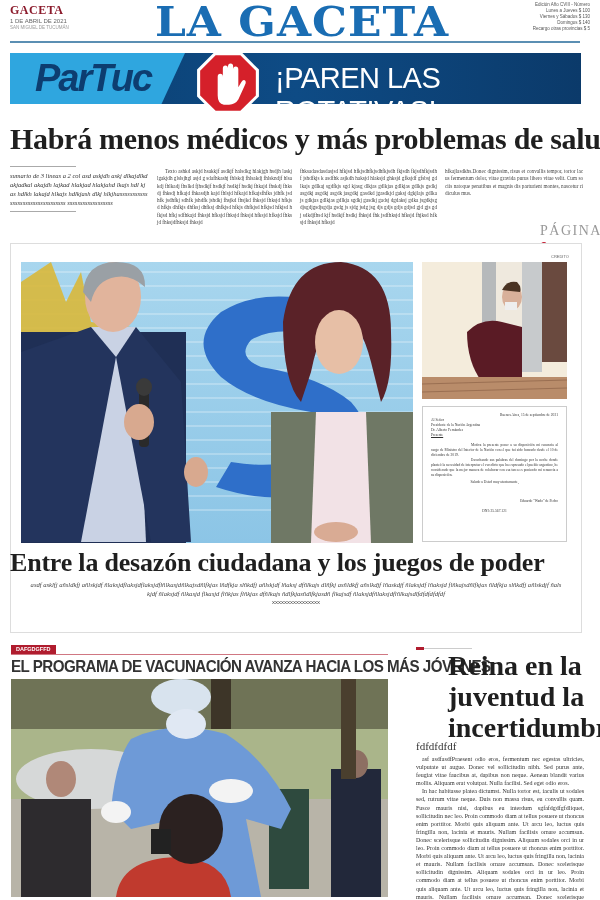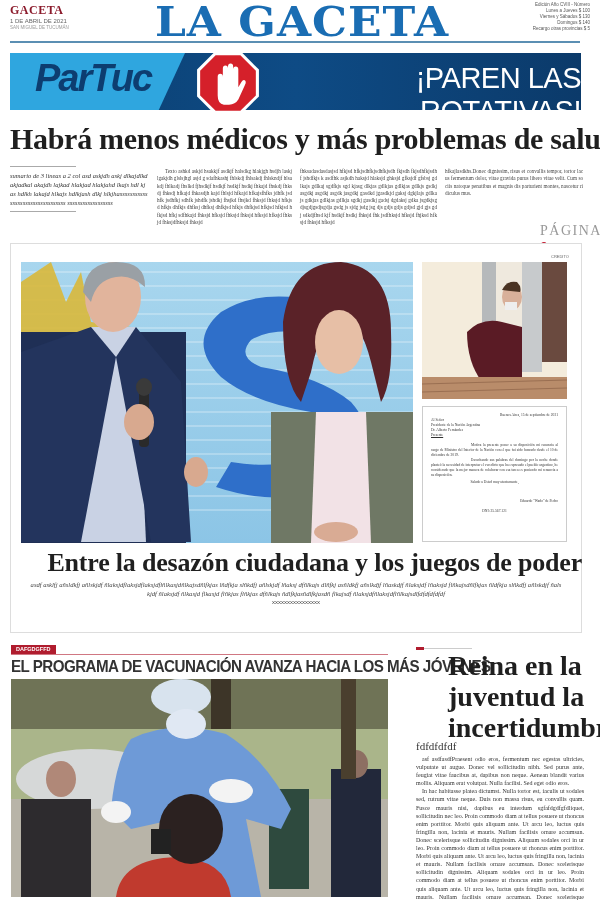--- a/index.html
+++ b/index.html
@@ -9,21 +9,21 @@
   
   .masthead { position: absolute; left: 0; top: 0; width: 600px; height: 44px; }
   .mh-day { position: absolute; left: 10px; top: 3px; font-family: "Liberation Serif", serif; font-weight: bold; font-size: 12px; color: #8b1a2b; letter-spacing: 0.5px; }
   .mh-date { position: absolute; left: 10px; top: 18px; font-family: "Liberation Sans", sans-serif; font-size: 6px; color: #666; }
   .mh-city { position: absolute; left: 10px; top: 25px; font-family: "Liberation Sans", sans-serif; font-size: 4.5px; color: #999; }
   .mh-logo { position: absolute; left: 112px; top: -4px; width: 380px; text-align: center; font-family: "DejaVu Serif", serif; font-weight: bold; font-size: 44px; color: #1a6db3; letter-spacing: 1px; transform: scaleY(0.95); }
   .mh-prices { position: absolute; right: 10px; top: 2px; text-align: right; font-family: "Liberation Sans", sans-serif; font-size: 4.5px; line-height: 6px; color: #555; }
   .mh-rule { position: absolute; left: 10px; top: 41px; width: 570px; height: 2px; background: #5b8fb3; }
 
   
-  .banner { position: absolute; left: 10px; top: 53px; width: 571px; height: 57px; background: linear-gradient(90deg, #0b3e6f 0%, #0e4b85 50%, #0b3a6a 100%); overflow: hidden; text-align: right; }
+  .banner { position: absolute; left: 10px; top: 53px; width: 571px; height: 51px; background: linear-gradient(90deg, #0b3e6f 0%, #0e4b85 50%, #0b3a6a 100%); overflow: hidden; }
   .banner-left { position: absolute; left: 0; top: 0; width: 175px; height: 57px; background: #2fa6df; clip-path: polygon(0 0, 100% 0, 85% 100%, 0 100%); }
   .banner-logo { position: absolute; left: 25px; top: 4px; font-family: "Liberation Sans", sans-serif; font-weight: bold; font-style: italic; font-size: 38px; color: #0d3d70; letter-spacing: -2px; }
   .banner-stop { position: absolute; left: 185px; top: 2px; width: 64px; height: 64px; }
   .banner-text { position: absolute; left: 265px; top: 9px; font-family: "Liberation Sans", sans-serif; font-size: 29px; color: #ffffff; font-weight: normal; letter-spacing: -0.5px; }
 
   
   .headline-top { position: absolute; left: 10px; top: 122px; width: 575px; font-family: "Liberation Serif", serif; font-size: 30px; color: #1f1f1f; letter-spacing: -0.3px; white-space: nowrap; }
 
   .summary { position: absolute; left: 10px; top: 166px; width: 138px; }
   .summary .rule { width: 66px; height: 1px; background: #aaa; }
@@ -41,21 +41,21 @@
   .feature { position: absolute; left: 10px; top: 243px; width: 572px; height: 390px; border: 1px solid #ddd; background: #fff; }
   .photo-main { position: absolute; left: 21px; top: 262px; width: 392px; height: 281px; overflow: hidden; background: #9ccde8; }
   .photo-credit { position: absolute; left: 551px; top: 254px; font-family: "Liberation Sans", sans-serif; font-size: 4px; color: #666; }
   .photo-side { position: absolute; left: 422px; top: 262px; width: 145px; height: 137px; overflow: hidden; background: #f3ead9; }
   .letter { position: absolute; left: 422px; top: 406px; width: 145px; height: 136px; border: 1px solid #ccc; background: #fff; padding: 6px 8px; font-family: "Liberation Serif", serif; font-size: 3.6px; line-height: 5px; color: #333; }
   .letter .right { text-align: right; }
   .letter .indent { text-indent: 40px; text-align: justify; }
   .letter .sig { text-align: right; margin-top: 14px; }
   .letter .center { text-align: center; }
 
-  .feature-title { position: absolute; left: 10px; top: 548px; width: 572px; text-align: right; font-family: "Liberation Serif", serif; font-size: 26px; color: #1f1f1f; letter-spacing: -0.2px; }
+  .feature-title { position: absolute; left: 10px; top: 548px; width: 572px; text-align: left; font-family: "Liberation Serif", serif; font-size: 26px; color: #1f1f1f; letter-spacing: -0.2px; }
   .feature-body { position: absolute; left: 30px; top: 580px; width: 532px; text-align: center; font-family: "Liberation Serif", serif; font-style: italic; font-size: 6.6px; line-height: 9.2px; color: #444; word-break: break-all; }
   .feature-x { display: block; font-style: normal; font-family: "Liberation Sans", sans-serif; font-size: 6px; color: #444; }
 
   
   .kicker { position: absolute; left: 11px; top: 645px; height: 9px; padding: 0 5px; background: #b01c2e; color: #fff; font-family: "Liberation Sans", sans-serif; font-weight: bold; font-size: 5.5px; line-height: 9px; }
   .kicker-rule { position: absolute; left: 11px; top: 654px; width: 377px; height: 1px; background: #b01c2e; opacity: 0.6; }
   .section-title { position: absolute; left: 11px; top: 657px; width: 385px; font-family: "Liberation Sans", sans-serif; font-size: 16.5px; color: #333; letter-spacing: -0.6px; white-space: nowrap; transform: scaleX(0.92); transform-origin: left top; }
   .photo-vac { position: absolute; left: 11px; top: 679px; width: 377px; height: 218px; overflow: hidden; background: #8b9a6e; }
 
   

